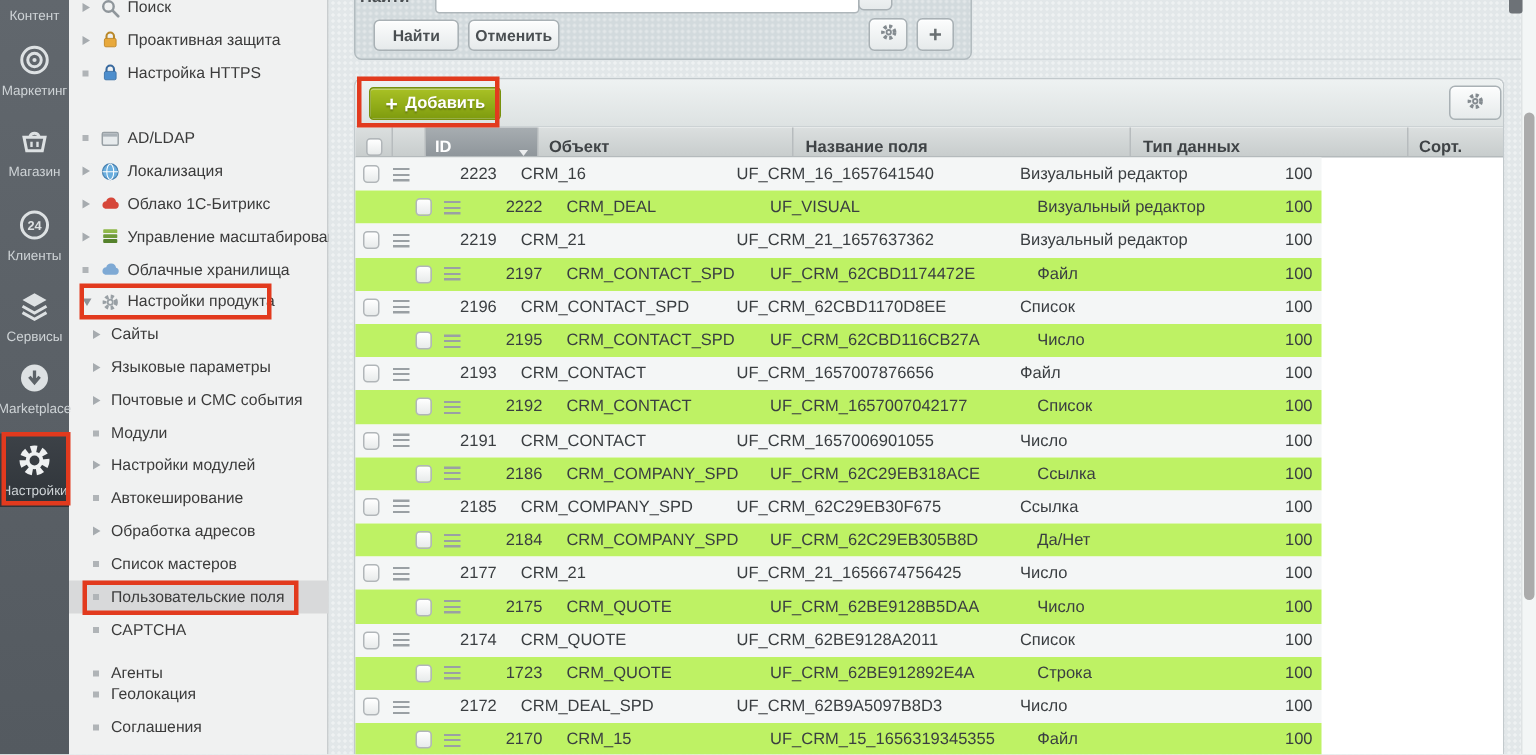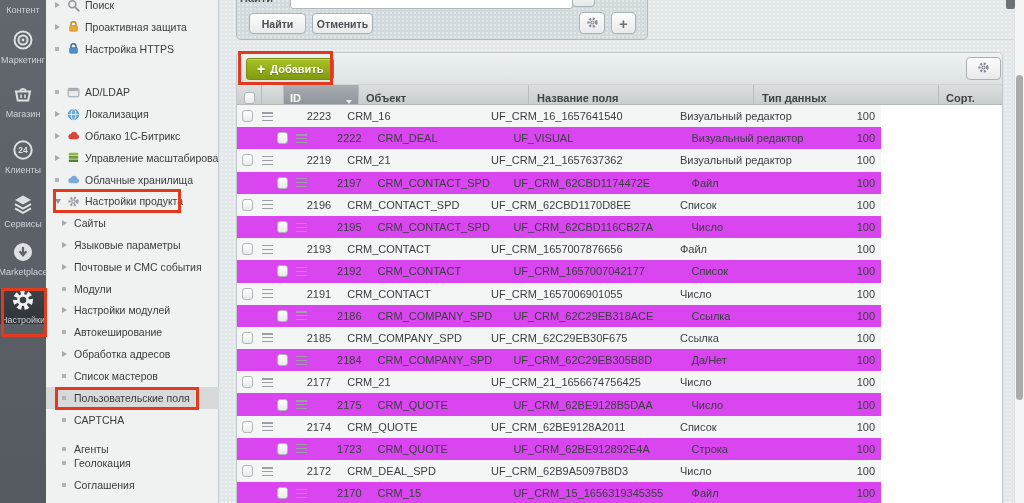--- a/index.html
+++ b/index.html
@@ -10,21 +10,21 @@
         background-image:radial-gradient(rgba(255,255,255,.4) 1px, transparent 1.2px);
         background-size:4px 4px;}
 
   
   .rail{position:absolute;left:0;top:0;width:46px;height:503px;
         background:linear-gradient(#61676d,#545a60);z-index:5;}
   .rail-item{position:absolute;left:0;width:46px;display:flex;flex-direction:column;
              align-items:center;cursor:pointer;}
   .rail-item .ric{height:24px;display:flex;align-items:center;justify-content:center;}
   .rail-item .rlbl{font-size:9px;color:#ced3d6;margin-top:3px;white-space:nowrap;}
-  .rail-item.active{background:linear-gradient(#3d4248,#2f3439);height:35px;justify-content:center;}
+  .rail-item.active{background:linear-gradient(#3d4248,#2f3439);height:49px;justify-content:center;}
 
   
   .menu{position:absolute;left:46px;top:0;width:173px;height:503px;background:#f0f1f1;
         border-right:1px solid #c9cdcf;z-index:4;}
   .menu-item{position:absolute;left:0;width:173px;height:22px;display:flex;align-items:center;
              white-space:nowrap;overflow:hidden;cursor:pointer;}
   .menu-item .bullet-box{width:12px;display:flex;align-items:center;flex-shrink:0;}
   .menu-item.lvl0{padding-left:9px;}
   .menu-item.lvl1{padding-left:16px;}
   .menu-item .micon{width:13px;height:13px;margin-right:5px;flex-shrink:0;display:flex;align-items:center;}
@@ -81,21 +81,21 @@
   .c1{width:22px;justify-content:center;}
   .c2{width:75px;}
   .c3{width:170px;padding-left:7px;}
   .c4{width:225px;padding-left:8px;}
   .c5{width:185px;padding-left:8px;}
   .c6{width:63px;padding-left:7px;}
 
   .rows{position:absolute;left:0;top:52px;width:644px;}
   .trow{display:flex;height:22.2px;align-items:center;font-size:11px;color:#3a3e41;cursor:pointer;}
   .trow.odd{background:#f4f6f6;}
-  .trow.even{background:#d946ef;padding-left:36px;}
+  .trow.even{background:#bef264;padding-left:36px;}
   .td{height:100%;display:flex;align-items:center;}
   .td-id{width:75px;justify-content:flex-end;padding-right:9px;}
   .td-obj{width:170px;padding-left:7px;}
   .td-field{width:225px;padding-left:8px;}
   .td-type{width:185px;padding-left:8px;}
   .td-sort{width:63px;justify-content:flex-end;padding-right:6px;}
   .cb{width:11px;height:12px;border:1px solid #b1b6b9;border-radius:3px;
       background:linear-gradient(#fff,#e8ebeb);cursor:pointer;}
   .cbcell{width:25px;display:flex;justify-content:center;align-items:center;height:100%;}
   .menucell{width:22px;display:flex;justify-content:center;align-items:center;height:100%;}

